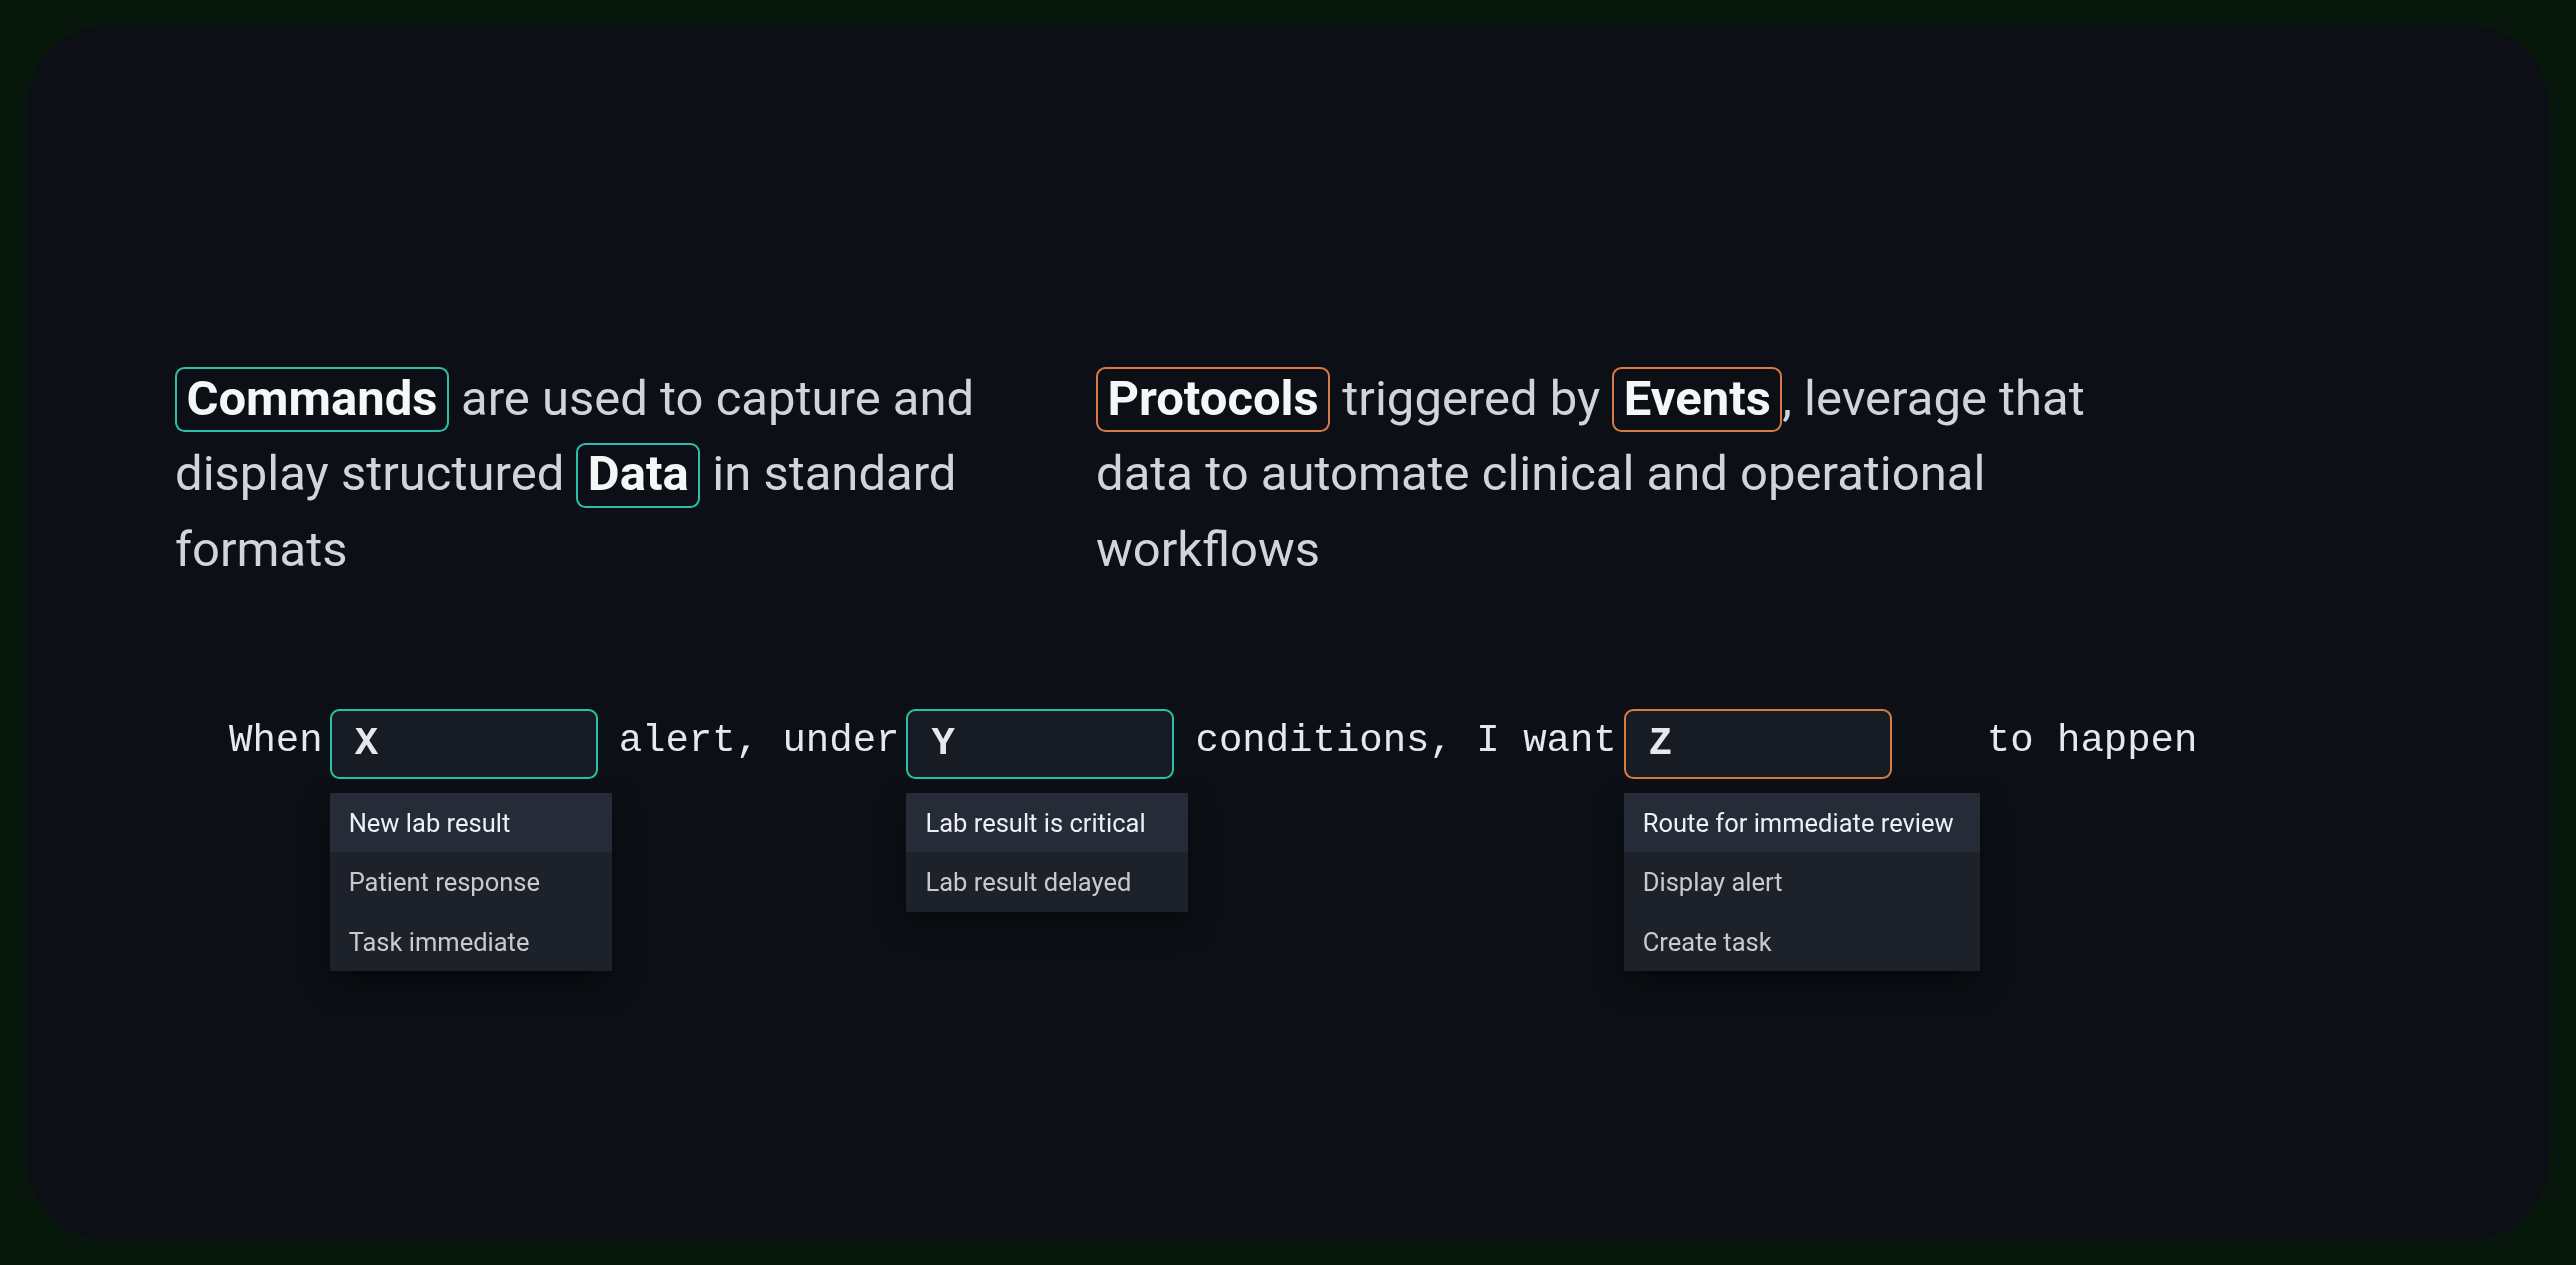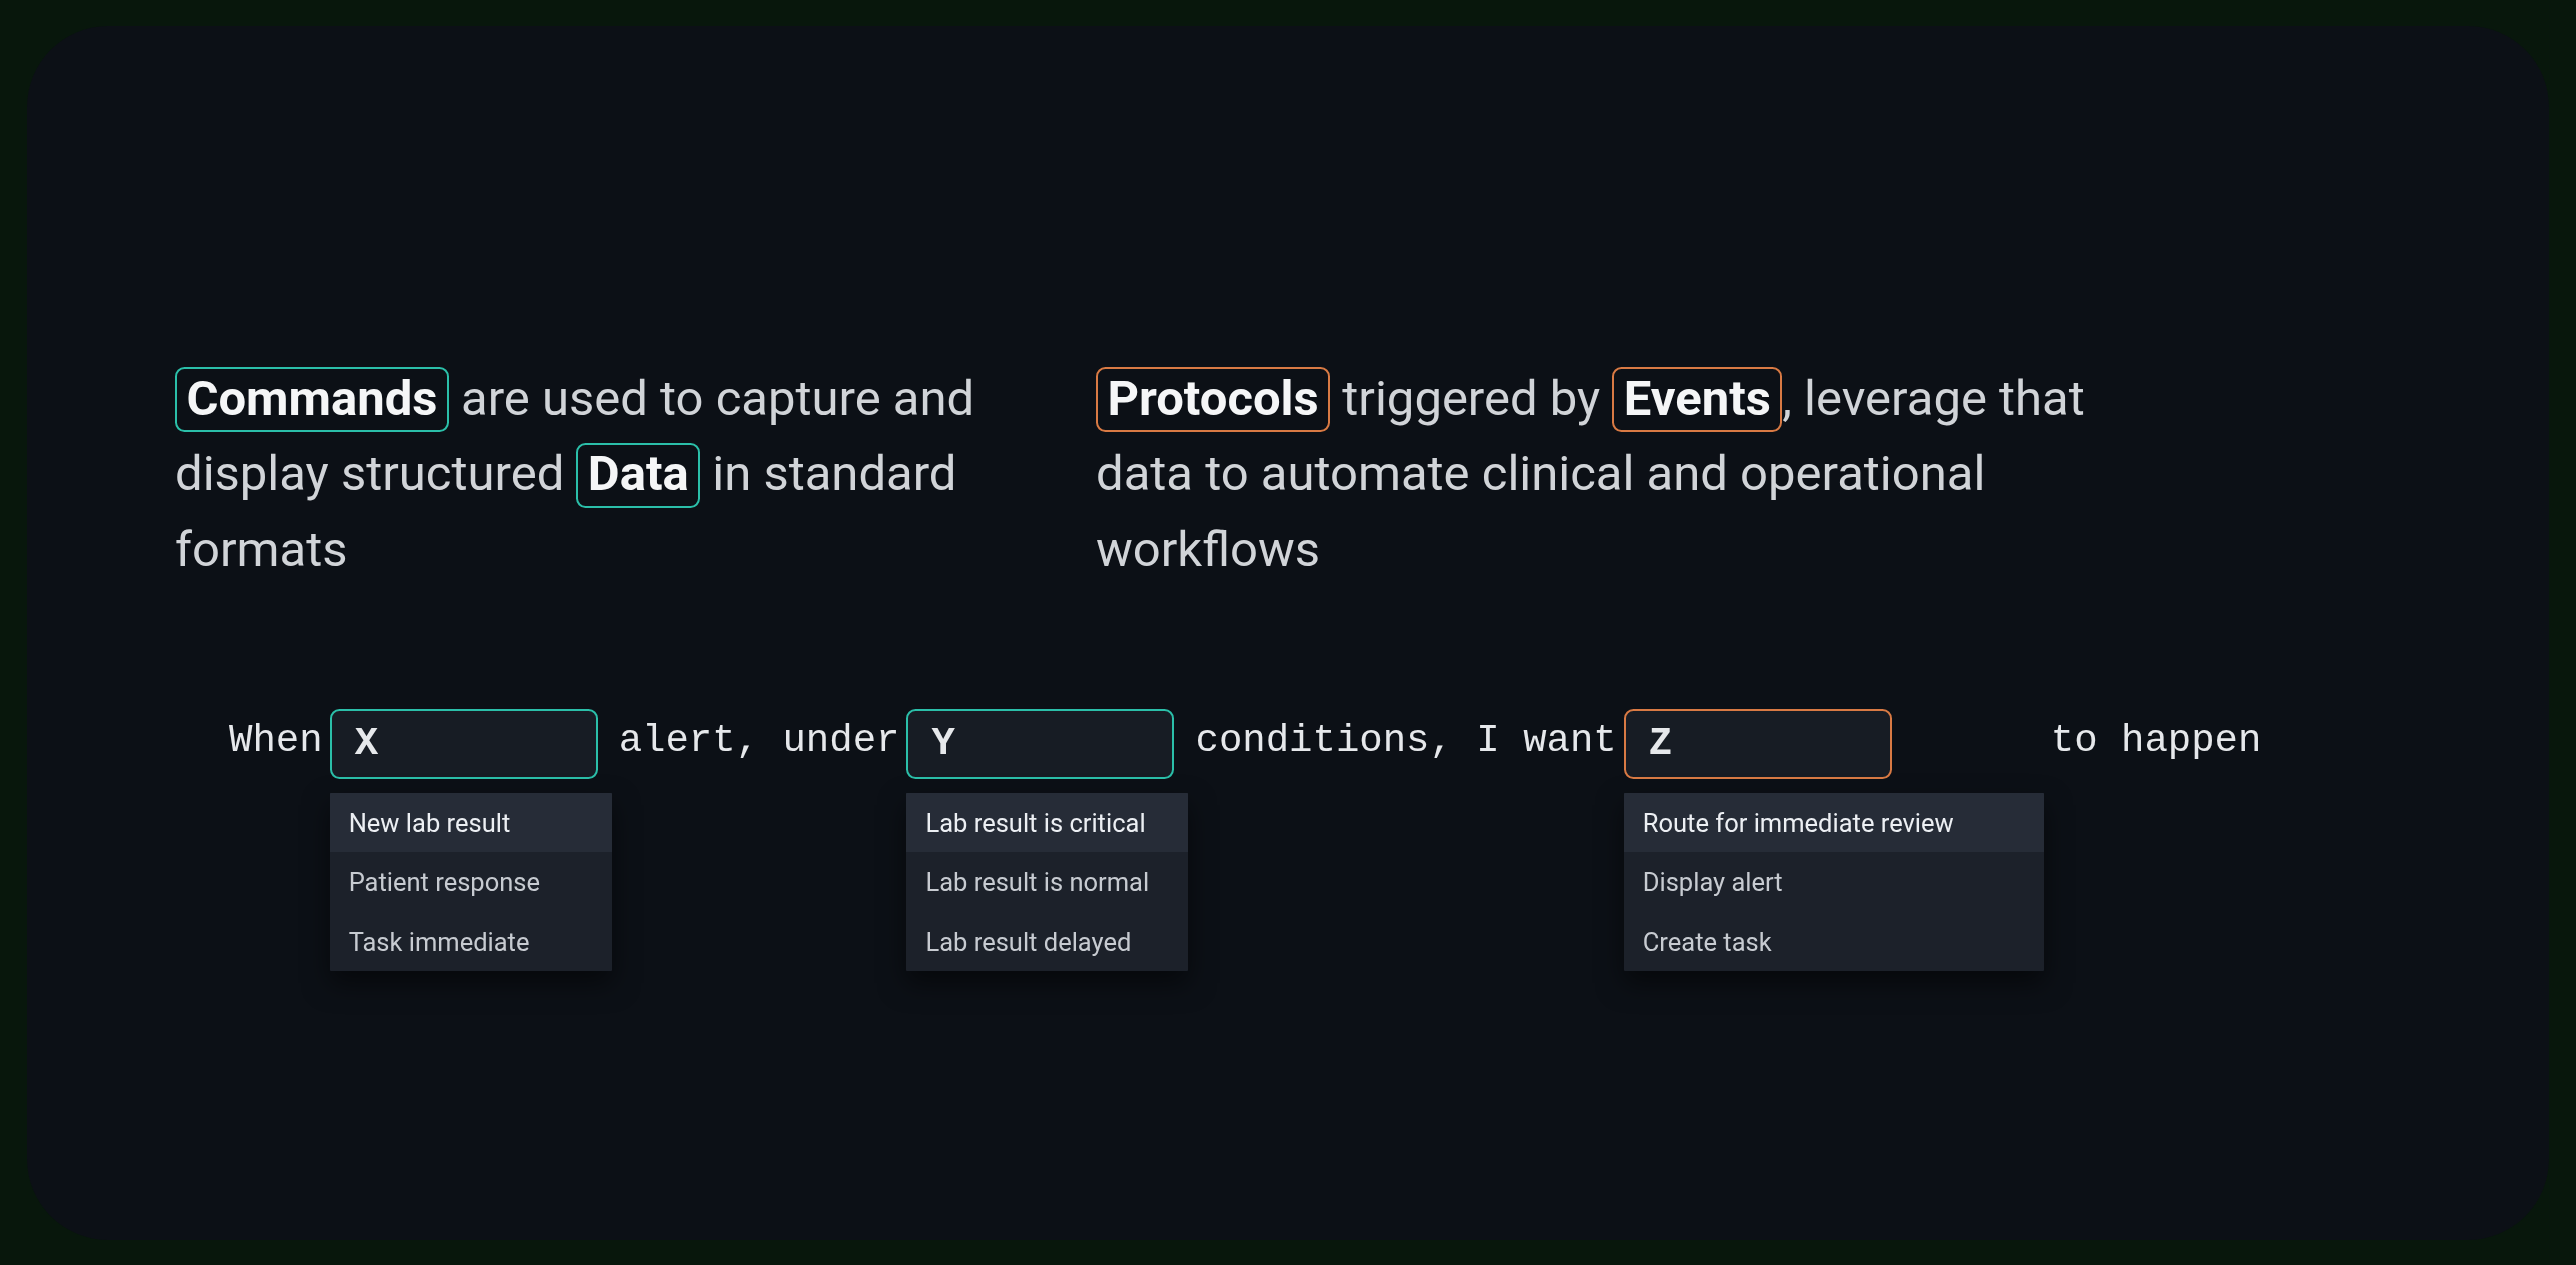--- a/index.html
+++ b/index.html
@@ -115,21 +115,21 @@
   .dropdown {
     margin-top: 13.4px;
     background: var(--dropdown-bg);
     border-radius: 1px;
     overflow: hidden;
     box-shadow: 0 12px 27px rgba(0,0,0,0.5);
     font-family: -apple-system, BlinkMacSystemFont, "Segoe UI", Roboto, sans-serif;
     font-size: 25.5px;
     width: 282px;
   }
-  .dropdown.z { width: 420px; }
+  .dropdown.z { width: 356px; }
   .dropdown-item {
     padding: 14.8px 19px;
     color: var(--dropdown-text);
     cursor: pointer;
   }
   .dropdown-item.selected {
     background: var(--dropdown-hover);
     color: #eceff3;
   }
 </style>
@@ -164,21 +164,20 @@
       </div>
 
       <span class="word">alert, under</span>
 
       <div class="slot">
         <div class="slot-input teal">
           <span>Y</span>
         </div>
         <div class="dropdown">
           <div class="dropdown-item selected">Lab result is critical</div>
-          <div class="dropdown-item">Lab result is normal</div>
           <div class="dropdown-item">Lab result delayed</div>
         </div>
       </div>
 
       <span class="word">conditions, I want</span>
 
       <div class="slot">
         <div class="slot-input orange">
           <span>Z</span>
         </div>

